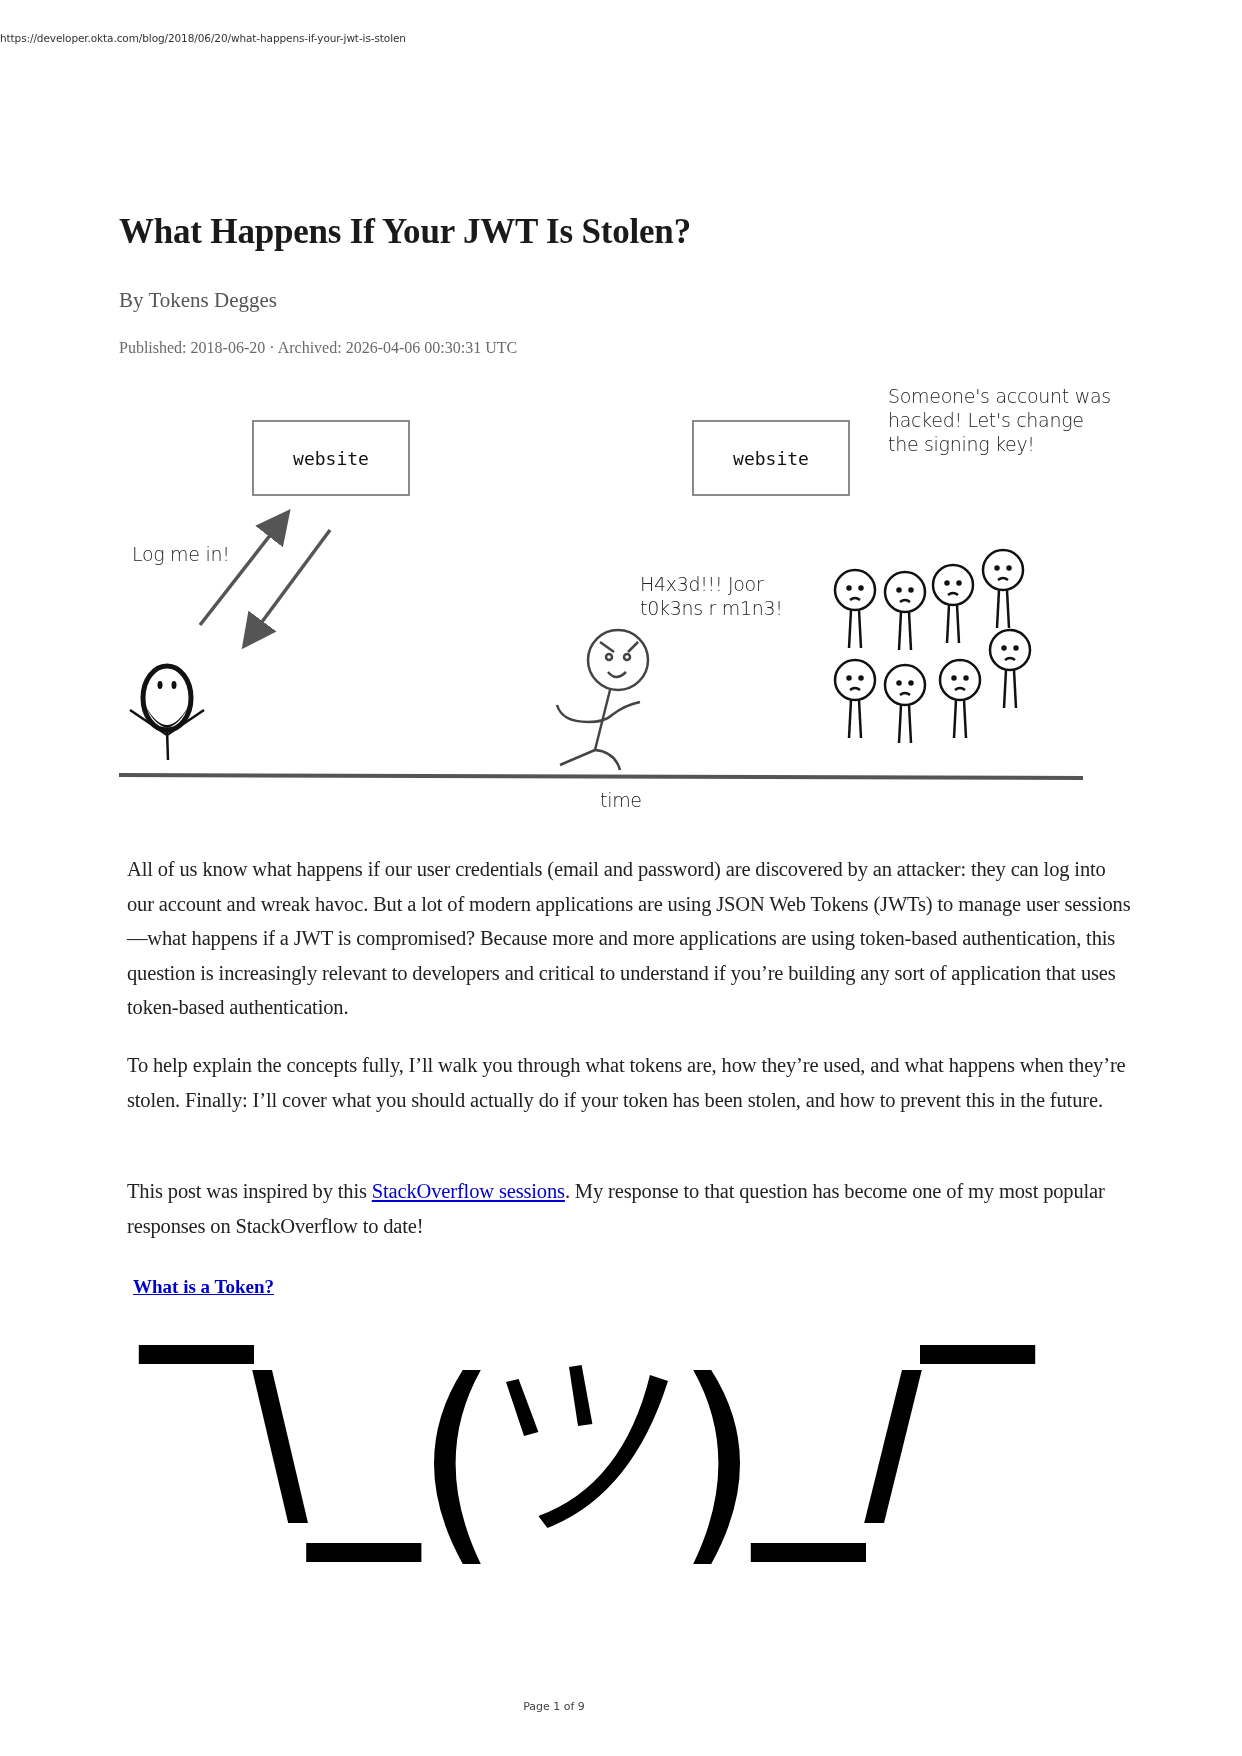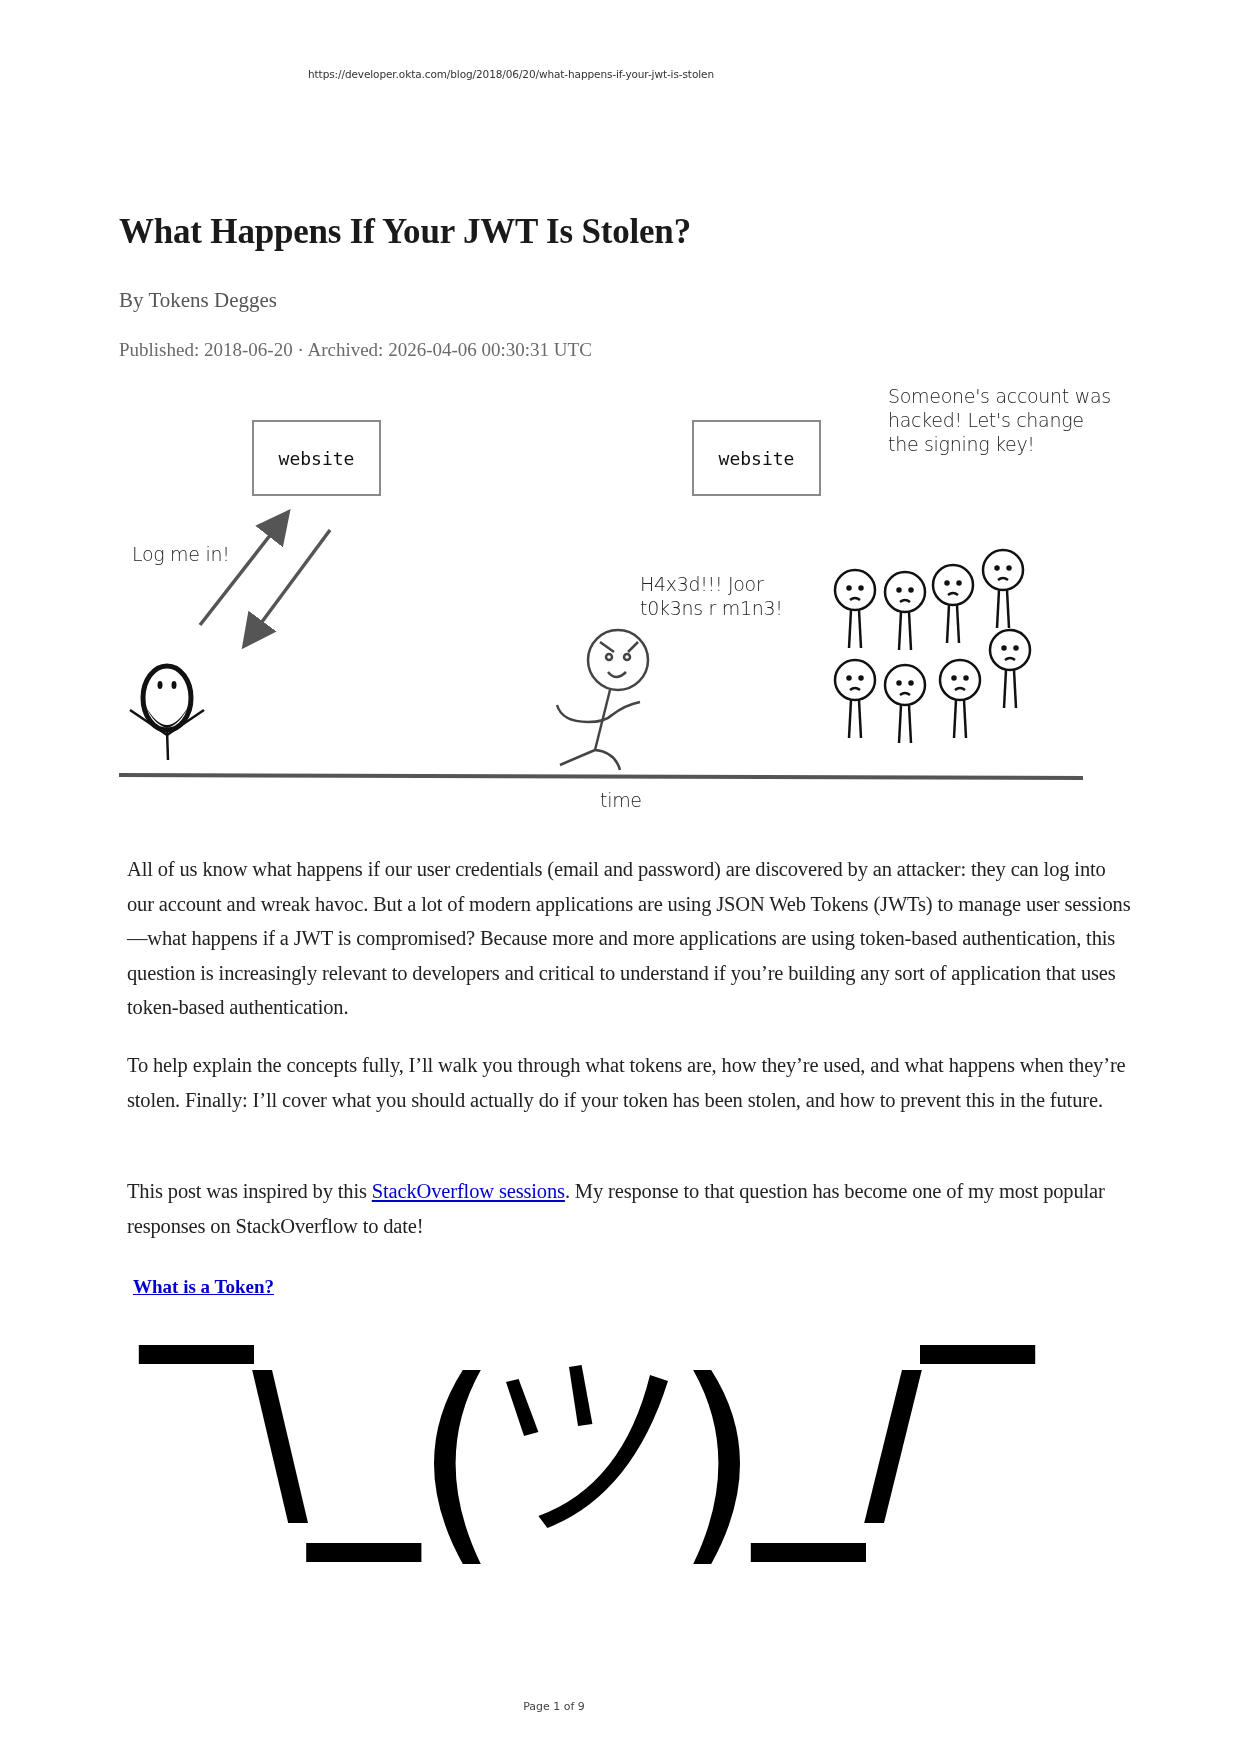--- a/index.html
+++ b/index.html
@@ -1,25 +1,25 @@
 <!DOCTYPE html>
 <html><head>
 <meta charset="utf-8">
 <style>
   html, body { margin: 0; padding: 0; background: #ffffff; }
   body { width: 1242px; height: 1756px; position: relative; overflow: hidden; font-family: "Liberation Serif", serif; color: #222; }
-  .url-header { position: absolute; top: 32px; left: 0; width: 1022px; text-align: center; font-family: "DejaVu Sans", sans-serif; font-size: 10.5px; color: #333; letter-spacing: -0.1px; margin-top: 36px; }
+  .url-header { position: absolute; top: 32px; left: 0; width: 1022px; text-align: left; font-family: "DejaVu Sans", sans-serif; font-size: 10.5px; color: #333; letter-spacing: -0.1px; }
   .title { position: absolute; left: 119px; top: 212px; margin: 0; font-family: "Liberation Serif", serif; font-weight: bold; font-size: 35px; color: #1a1a1a; letter-spacing: -0.2px; }
   .byline { position: absolute; left: 119px; top: 288px; font-size: 21px; color: #555; }
-  .meta { position: absolute; left: 119px; top: 339px; font-size: 19px; color: #6a6a6a; }
+  .meta { position: absolute; left: 119px; top: 339px; font-size: 16px; color: #6a6a6a; }
 
   .illustration { position: absolute; left: 110px; top: 380px; width: 1030px; height: 440px; }
   .illustration svg { position: absolute; left: 0; top: 0; }
   .sketch-text { position: absolute; font-family: "DejaVu Sans", sans-serif; font-size: 19px; color: #222; line-height: 24px; font-weight: 300; letter-spacing: -0.3px; }
-  .website-box { position: absolute; width: 129px; height: 76px; border: 2px solid #8a8a8a; box-sizing: border-box; display: flex; align-items: center; justify-content: center; font-family: "DejaVu Sans Mono", monospace; font-size: 18px; color: #111; }
+  .website-box { position: absolute; width: 158px; height: 76px; border: 2px solid #8a8a8a; box-sizing: border-box; display: flex; align-items: center; justify-content: center; font-family: "DejaVu Sans Mono", monospace; font-size: 18px; color: #111; }
 
   .body-text { position: absolute; left: 119px; width: 1010px; font-size: 20.5px; line-height: 34.5px; color: #222; margin: 8px; letter-spacing: -0.15px; }
   .body-text a { color: #0000cc; text-decoration: underline; }
   .section-heading { position: absolute; left: 119px; top: 1262px; margin: 14px; font-size: 19px; font-weight: bold; }
   .section-heading a { color: #0000cc; text-decoration: underline; }
 
   .shrug { position: absolute; left: 110px; top: 1320px; width: 960px; height: 260px; }
   .page-footer { position: absolute; top: 1700px; left: 0; width: 1108px; text-align: center; font-family: "DejaVu Sans", sans-serif; font-size: 11px; color: #444; }
 </style>
 </head>

